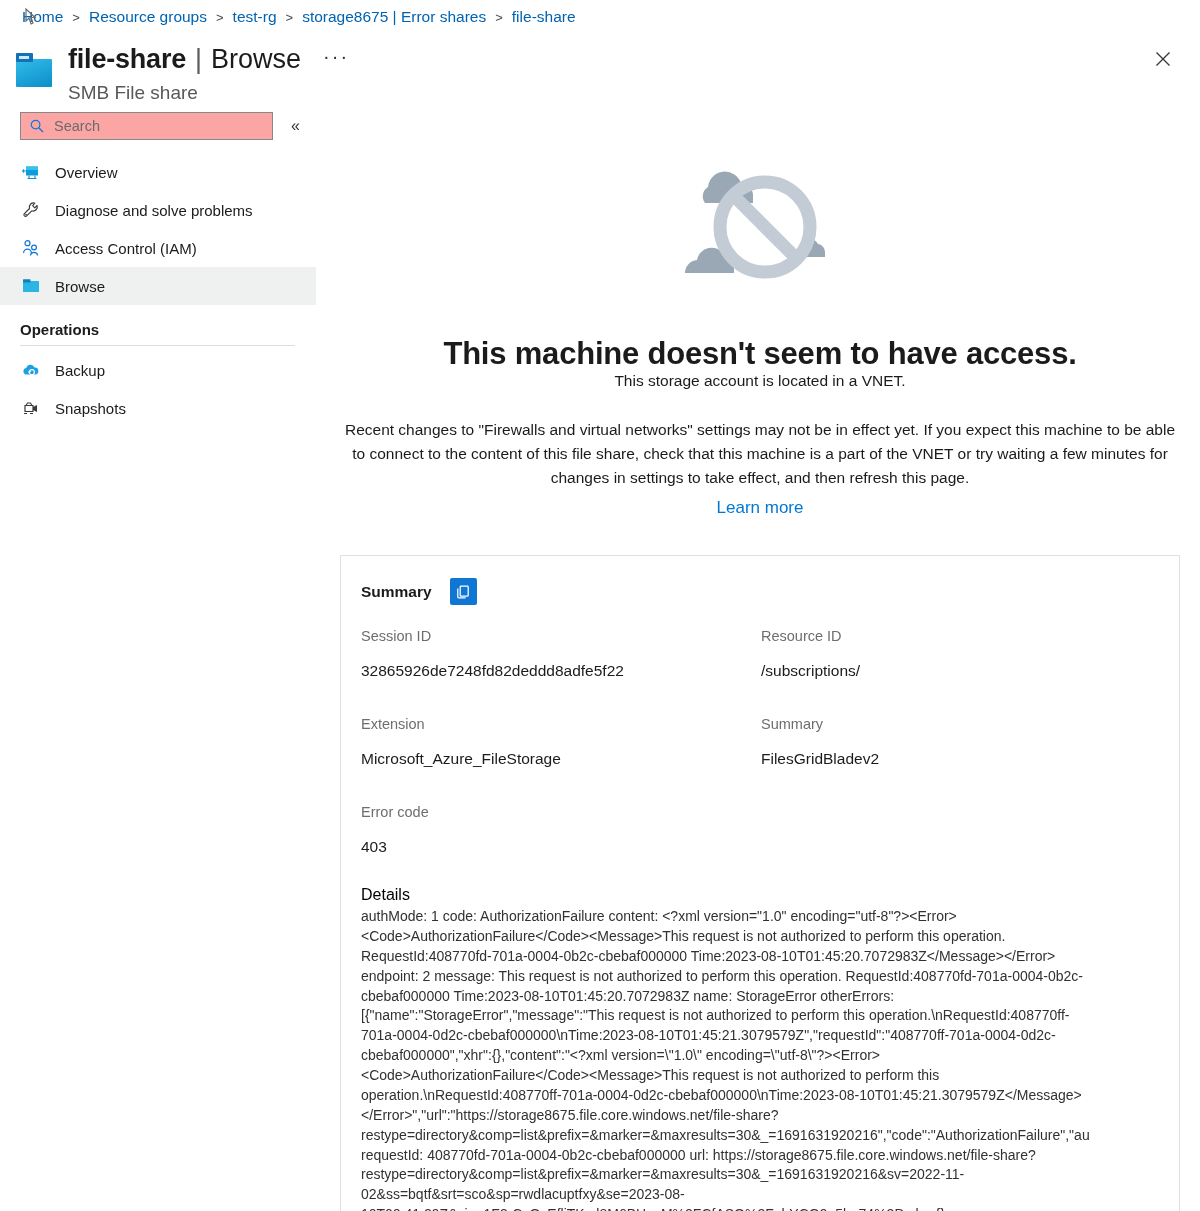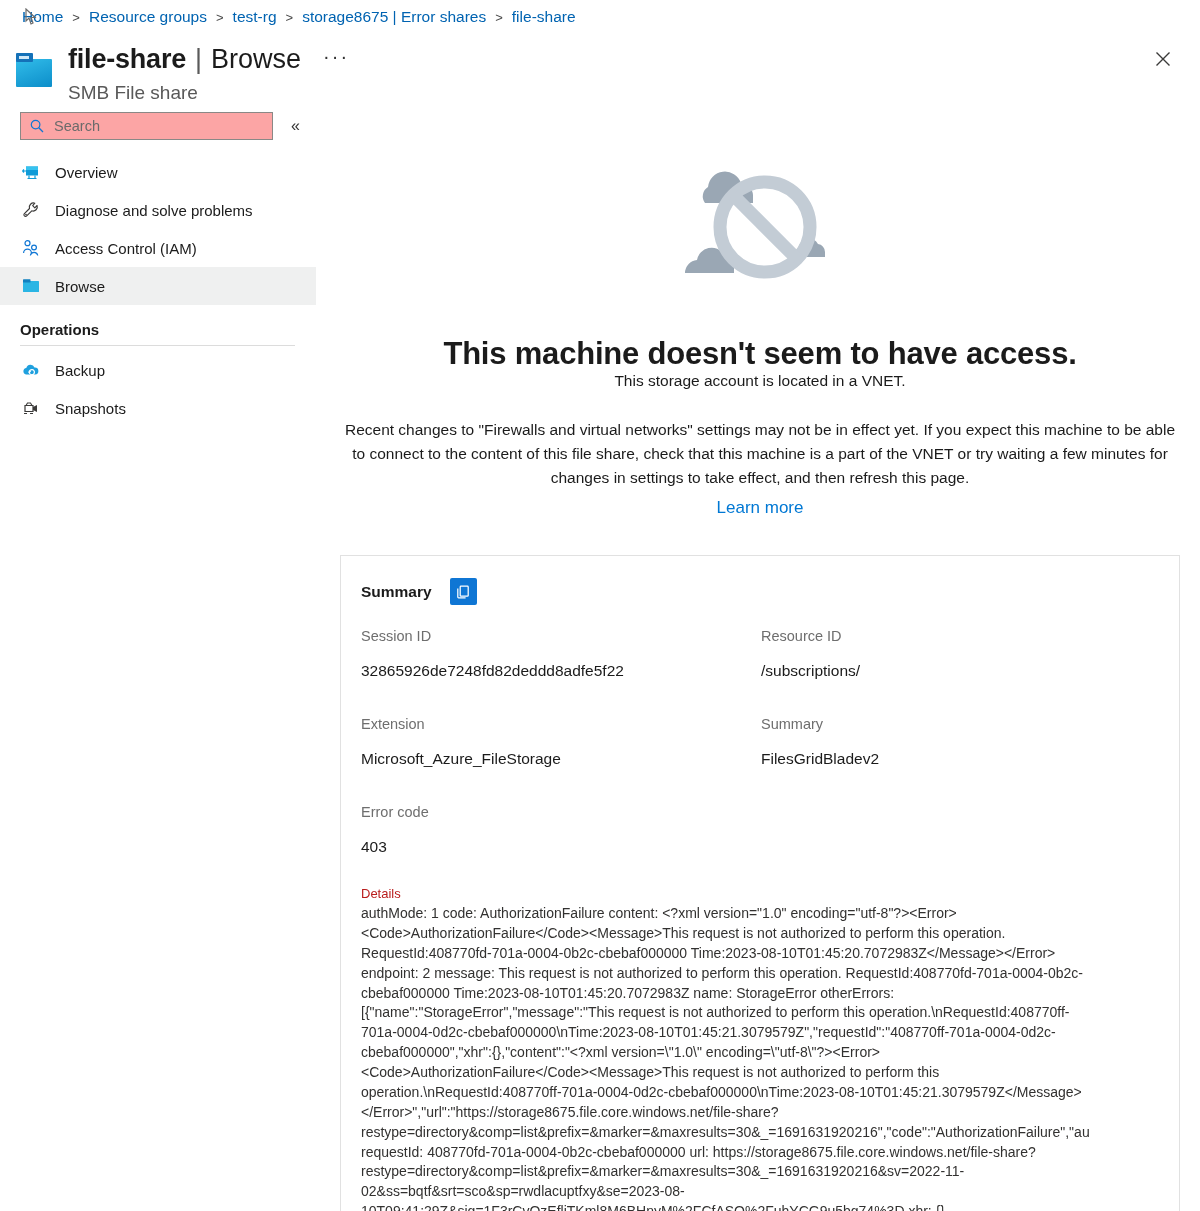--- a/index.html
+++ b/index.html
@@ -155,21 +155,21 @@
     border-radius: 2px; cursor: pointer;
     display: flex; align-items: center; justify-content: center;
   }
   .fields {
     display: grid; grid-template-columns: 400px 1fr;
     row-gap: 36px; margin-top: 23px;
   }
   .field-label { font-size: 14.5px; color: #6e6e6e; }
   .field-value { font-size: 15.5px; color: #1b1b1b; margin-top: 18px; }
   .details-wrap { margin-top: 30px; }
-  .details-label { font-size: 13px; color: #b91c1c; }
+  .details-label { font-size: 16px; color: #000000; }
   .details-text {
     font-size: 14px; color: #323130; line-height: 1.42;
     margin-top: 3px; white-space: pre-wrap; word-break: normal;
     width: 820px;
   }
 </style>
 </head>
 <body>
 
 <div class="page">

